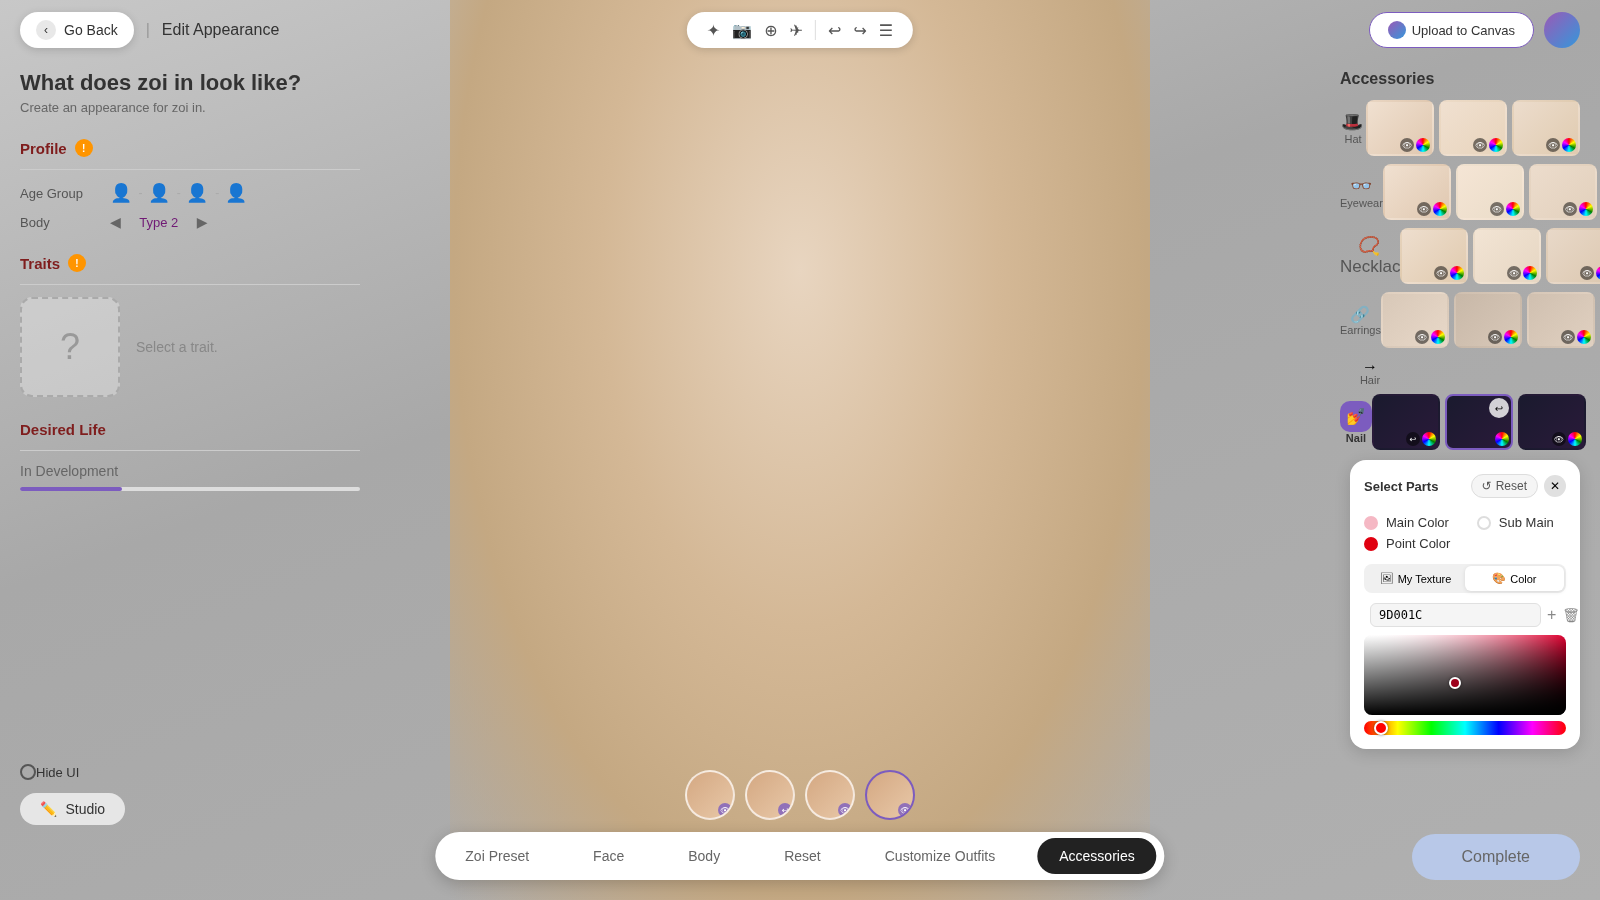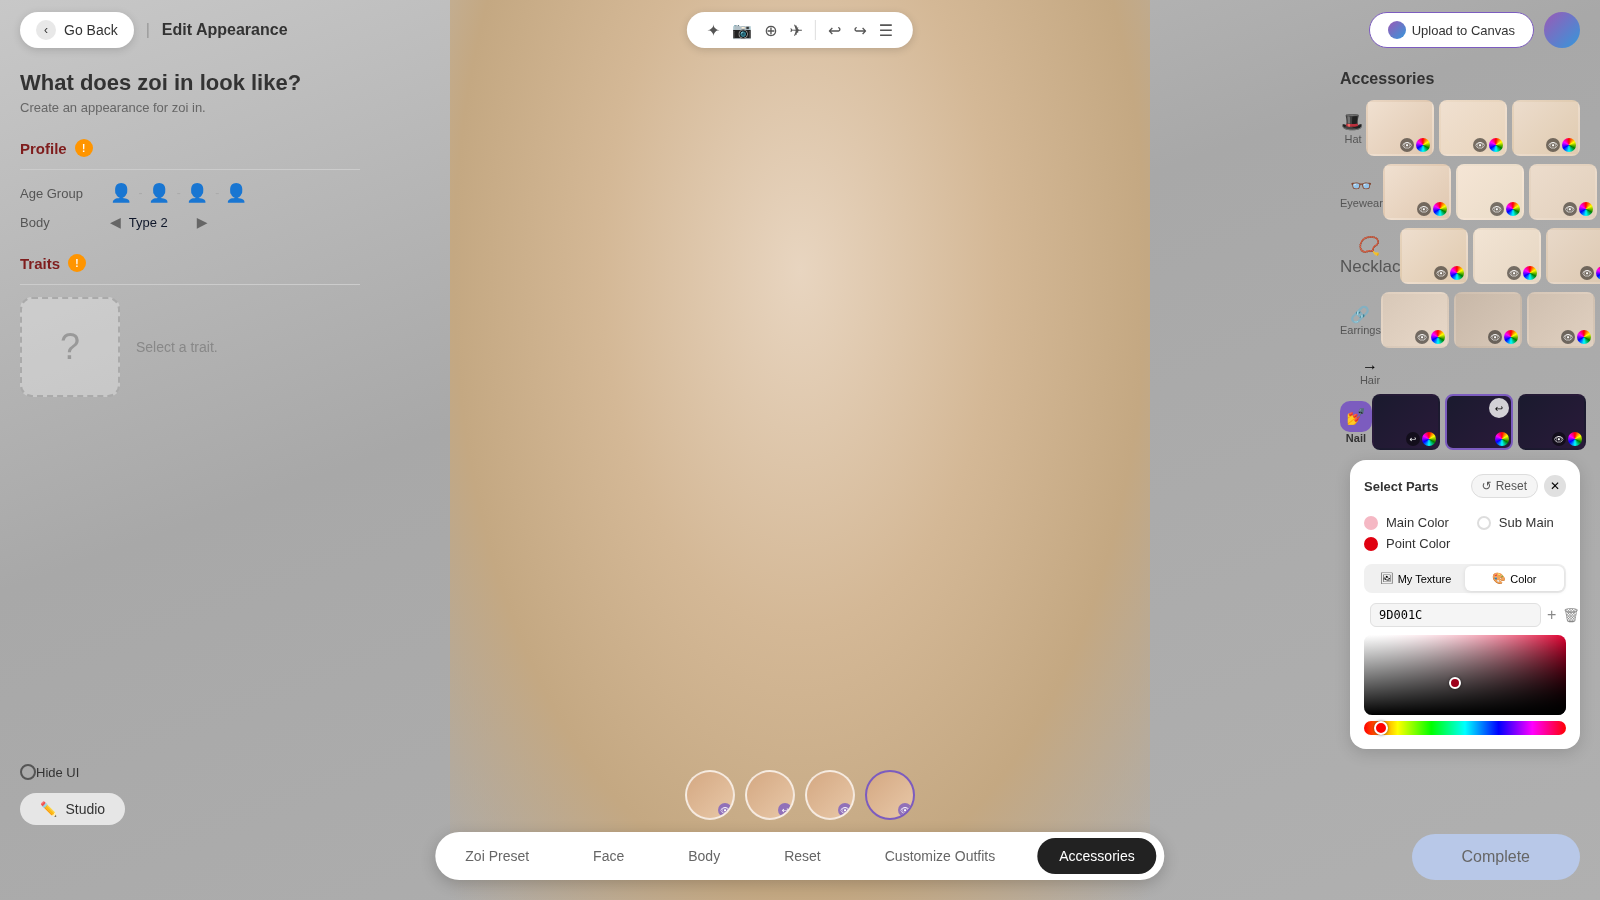--- a/index.html
+++ b/index.html
@@ -56,21 +56,21 @@
       width: 20px; height: 20px;
       background: #e8e8e8;
       border-radius: 50%;
       display: flex; align-items: center; justify-content: center;
       font-size: 12px;
     }
     .separator {
       color: #999; margin: 0 12px; font-size: 16px;
     }
     .edit-title {
-      font-size: 16px; font-weight: 700; color: #333;
+      font-size: 16px; font-weight: 400; color: #333;
     }
 
     .toolbar-center {
       position: absolute;
       left: 50%; transform: translateX(-50%);
       display: flex; align-items: center; gap: 12px;
       background: white;
       border-radius: 30px;
       padding: 8px 20px;
       box-shadow: 0 2px 8px rgba(0,0,0,0.15);
@@ -161,21 +161,21 @@
     .age-icon.active { color: #7c5cbf; }
     .age-dash { font-size: 12px; color: #aaa; }
     .body-nav {
       display: flex; align-items: center; gap: 8px;
     }
     .body-arrow {
       background: none; border: none;
       font-size: 14px; color: #666; cursor: pointer;
     }
     .body-value {
-      font-size: 13px; color: #0f172a; min-width: 60px; text-align: left;
+      font-size: 13px; color: #701a75; min-width: 60px; text-align: center;
     }
 
     .trait-placeholder {
       width: 100px; height: 100px;
       border: 2px dashed #aaa;
       border-radius: 12px;
       display: flex; align-items: center; justify-content: center;
       background: rgba(255,255,255,0.3);
       margin-right: 16px;
     }
@@ -534,20 +534,30 @@
     </div>
     <div class="divider-line"></div>
     <div style="display:flex;align-items:center;">
       <div class="trait-placeholder">
         <span class="trait-question">?</span>
       </div>
       <span class="trait-text">Select a trait.</span>
     </div>
   </div>
 
+  <div class="panel-section">
+    <div class="section-header">
+      <span class="section-title">Desired Life</span>
+    </div>
+    <div class="divider-line"></div>
+    <div class="desired-life-label">In Development</div>
+    <div class="progress-bar-container">
+      <div class="progress-bar"></div>
+    </div>
+  </div>
 </div>
 
 <div class="hide-ui-row">
   <div class="radio-circle"></div>
   <span class="hide-ui-label">Hide UI</span>
 </div>
 
 <button class="studio-btn">
   <span>✏️</span>
   <span>Studio</span>

